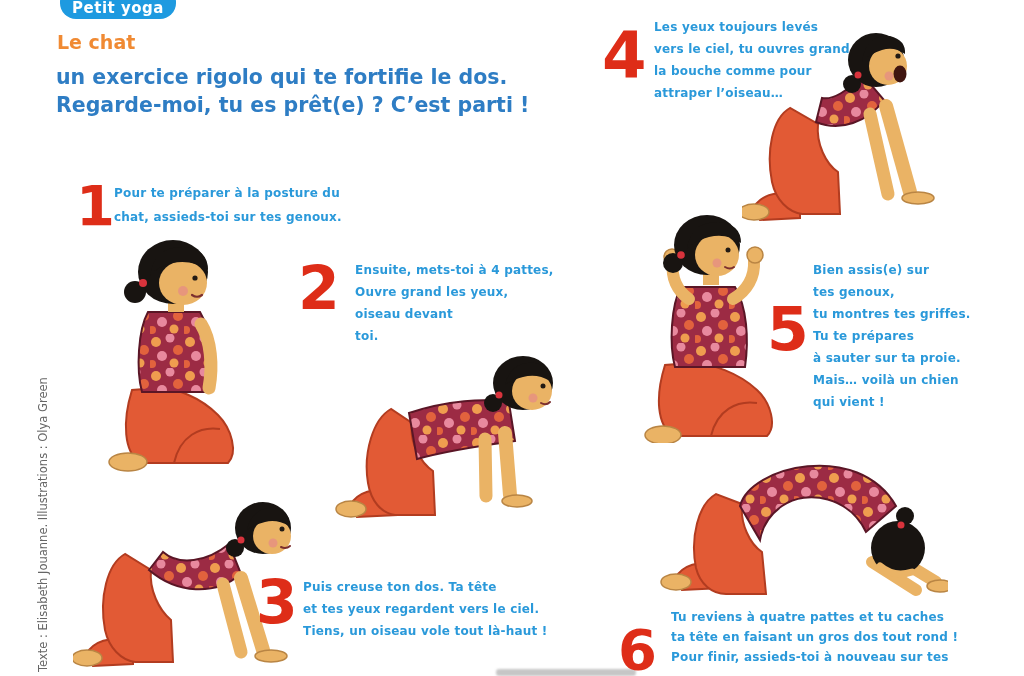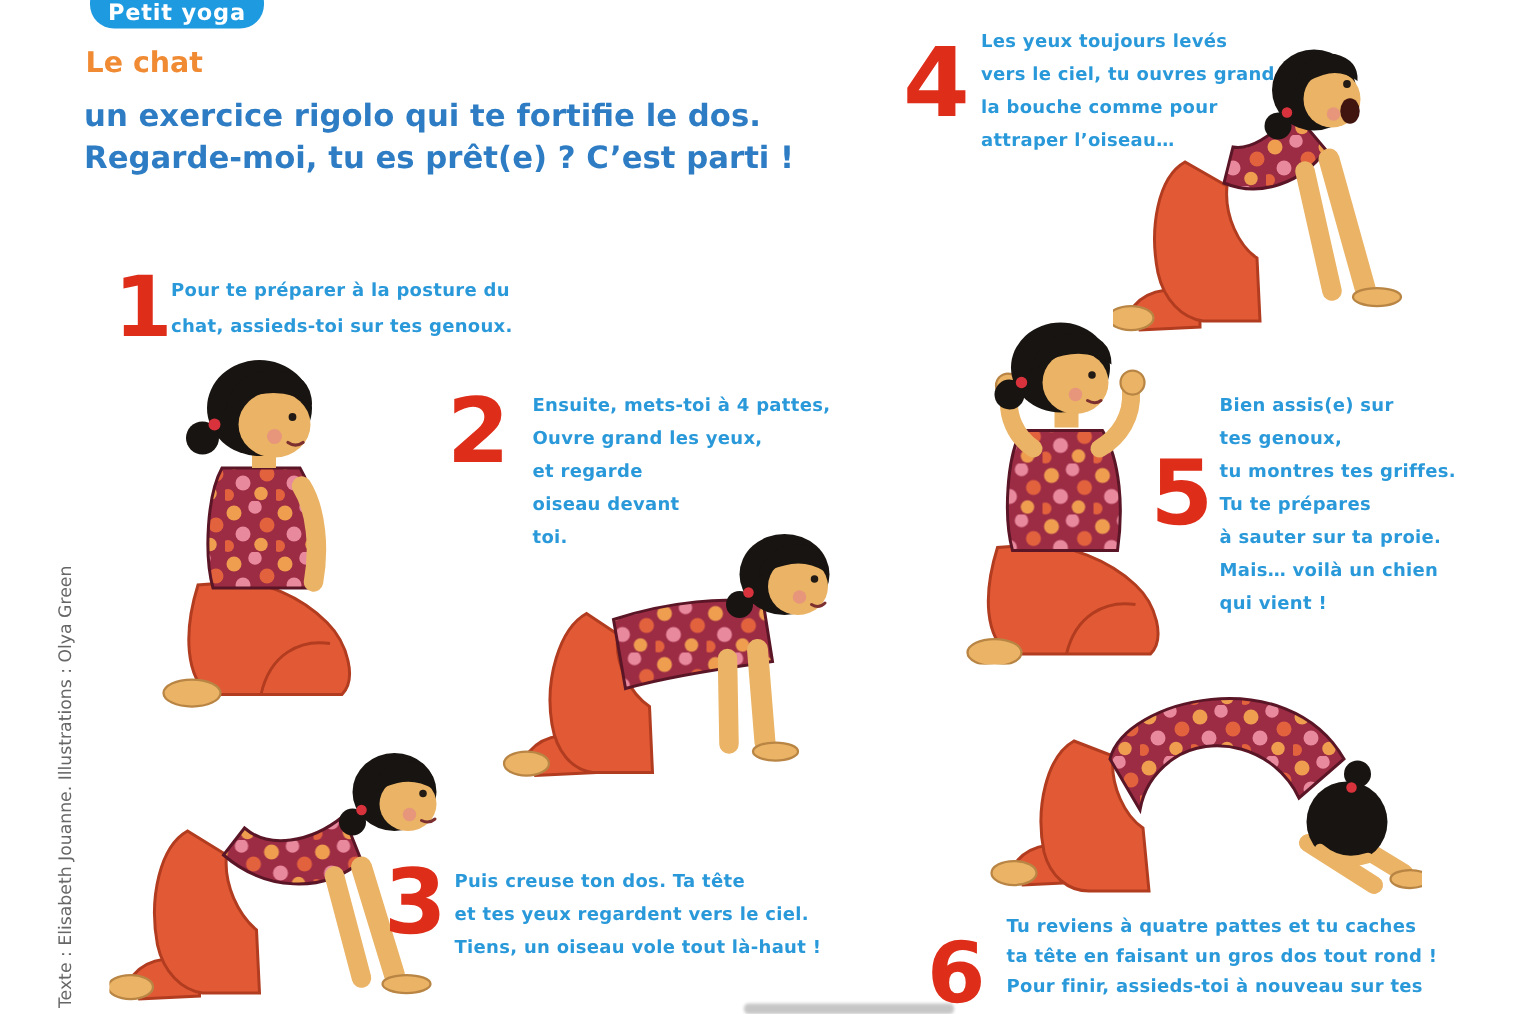--- a/index.html
+++ b/index.html
@@ -74,21 +74,20 @@
   <div class="step-num" style="left:76px; top:178px; font-size:56px;">1</div>
   <div class="step-text" style="left:114px; top:181px; line-height:24px;">
     <div>Pour te préparer à la posture du</div>
     <div>chat, assieds-toi sur tes genoux.</div>
   </div>
 
   <div class="step-num" style="left:298px; top:258px;">2</div>
   <div class="step-text" style="left:344px; top:259px;margin-left:11px;">
     <div>Ensuite, mets-toi à 4 pattes,</div>
     <div>Ouvre grand les yeux,</div>
-    <div>et regarde</div>
     <div>oiseau devant</div>
     <div>toi.</div>
   </div>
 
   <div class="step-num" style="left:256px; top:572px;">3</div>
   <div class="step-text" style="left:303px; top:576px;">
     <div>Puis creuse ton dos. Ta tête</div>
     <div>et tes yeux regardent vers le ciel.</div>
     <div>Tiens, un oiseau vole tout là-haut !</div>
   </div>

